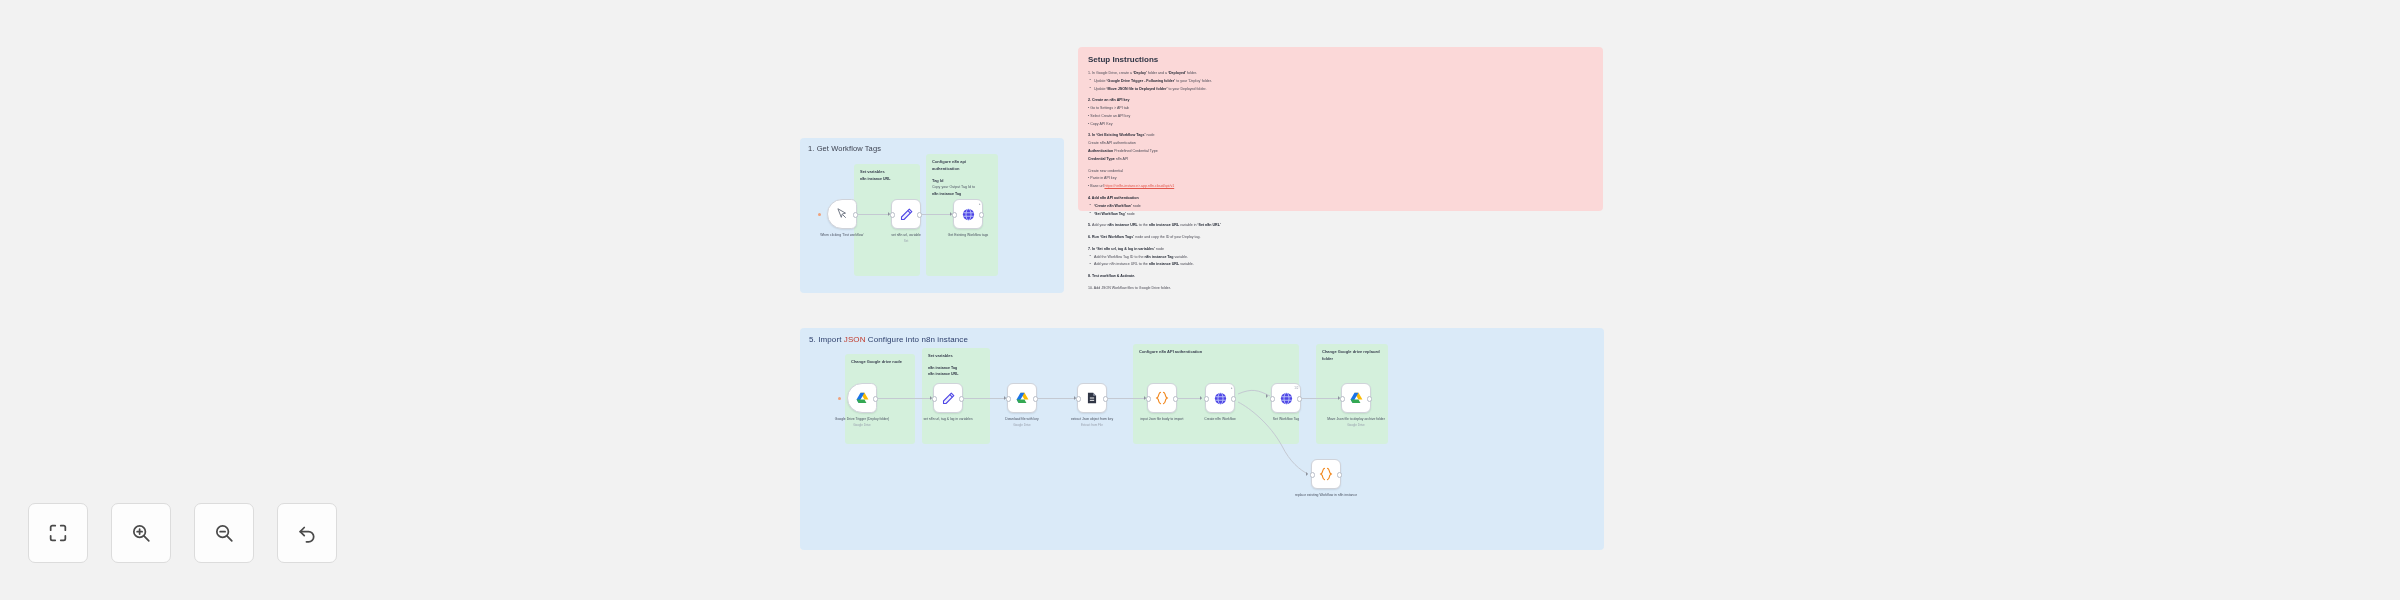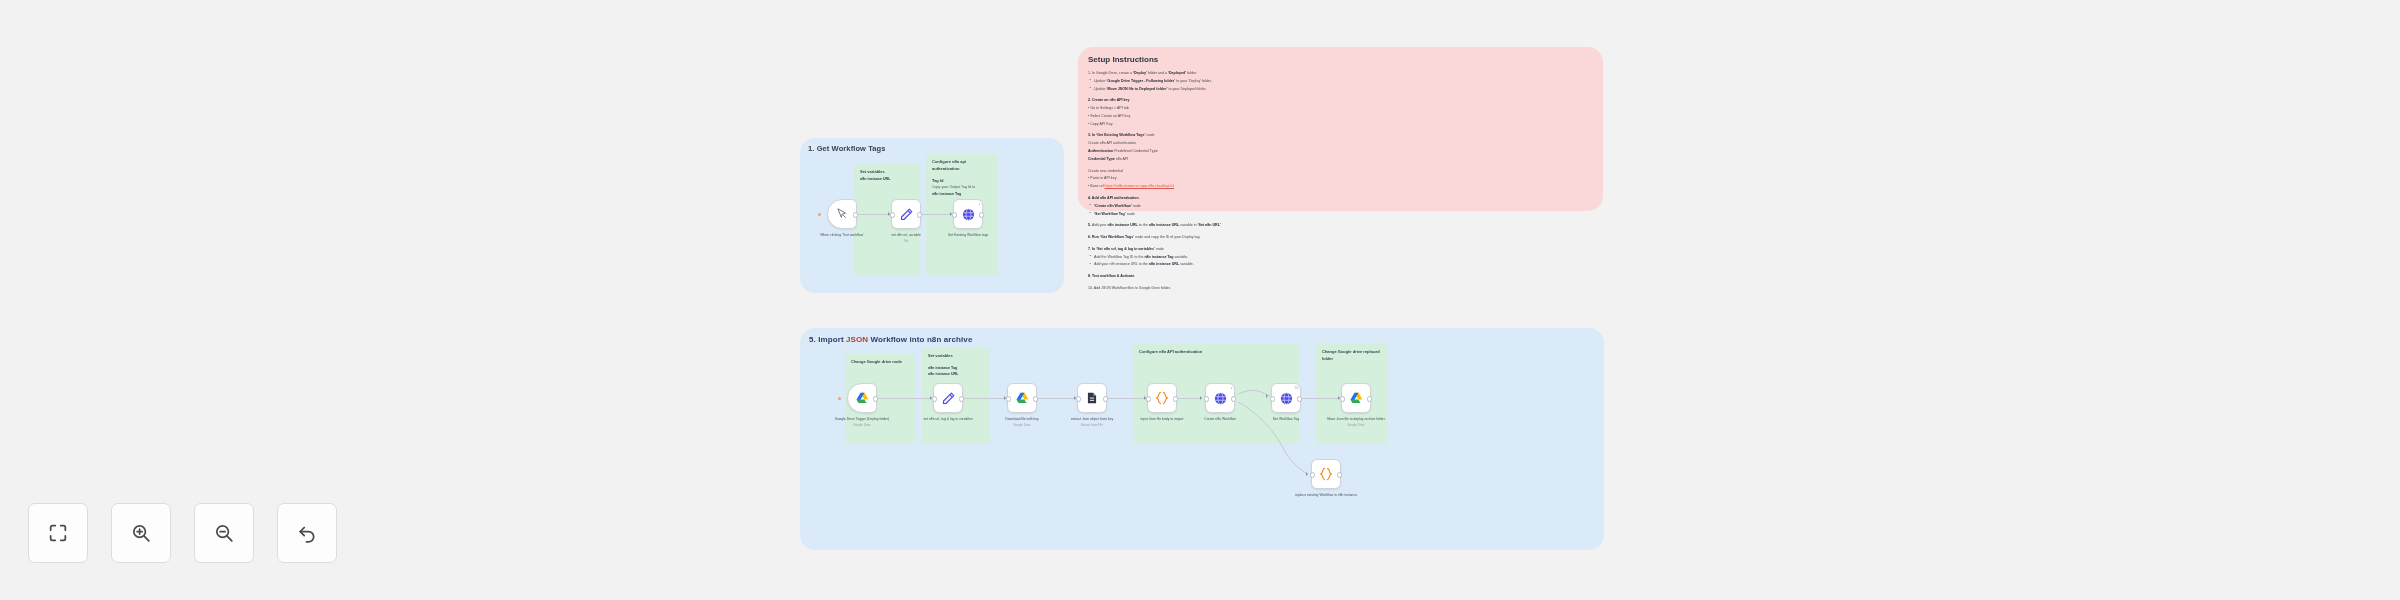--- a/index.html
+++ b/index.html
@@ -4,26 +4,26 @@
 <style>
   html,body{margin:0;padding:0;}
   body{
     width:2400px;height:600px;overflow:hidden;position:relative;
     background:#f2f2f2;
     font-family:"Liberation Sans", sans-serif;
   }
   #canvas{position:absolute;inset:0;}
 
   
-  .sticky{position:absolute;border-radius:15px;box-sizing:border-box;}
+  .sticky{position:absolute;border-radius:4px;box-sizing:border-box;}
   .sticky.blue{background:#daeaf8;}
   .sticky.pink{background:#fbd8d8;}
 
   .sticky-title{
-    font-weight:bold;color:#3d4250;
+    font-weight:normal;color:#3d4250;
     letter-spacing:.1px;
   }
 
   
   #panel1{left:800px;top:138px;width:264px;height:155px;}
   #panel1 .sticky-title{position:absolute;left:8px;top:6px;font-size:7.5px;}
 
   
   #panel2{left:800px;top:328px;width:804px;height:222px;}
   #panel2 .sticky-title{position:absolute;left:9px;top:7px;font-size:8px;color:#2c3e6b;}
@@ -186,21 +186,21 @@
         <p class="li"><span>Add your n8n instance URL to the </span><b>n8n instance URL</b><span> variable.</span></p>
         <div class="sp"></div>
         <p><b>8. Test workflow &amp; Activate.</b></p>
         <div class="sp"></div>
         <p><span>10. Add JSON Workflow files to Google Drive folder.</span></p>
       </div>
   </div>
 
   <div class="sticky blue" id="panel2">
     <div class="sticky-title">
-      <span>5. Import </span><span class="hl">JSON</span><span> Workflow into n8n archive</span>
+      <span>5. Import </span><span class="hl">JSON</span><span> Configure into n8n instance</span>
     </div>
 
     <div class="note" style="left:45px;top:26px;width:70px;height:90px;">
       <p class="nt">Change Google drive node</p>
     </div>
 
     <div class="note" style="left:122px;top:20px;width:68px;height:96px;">
       <p class="nt">Set variables</p>
       <div class="nsp"></div>
       <p class="nb"><b>n8n instance Tag</b></p>

